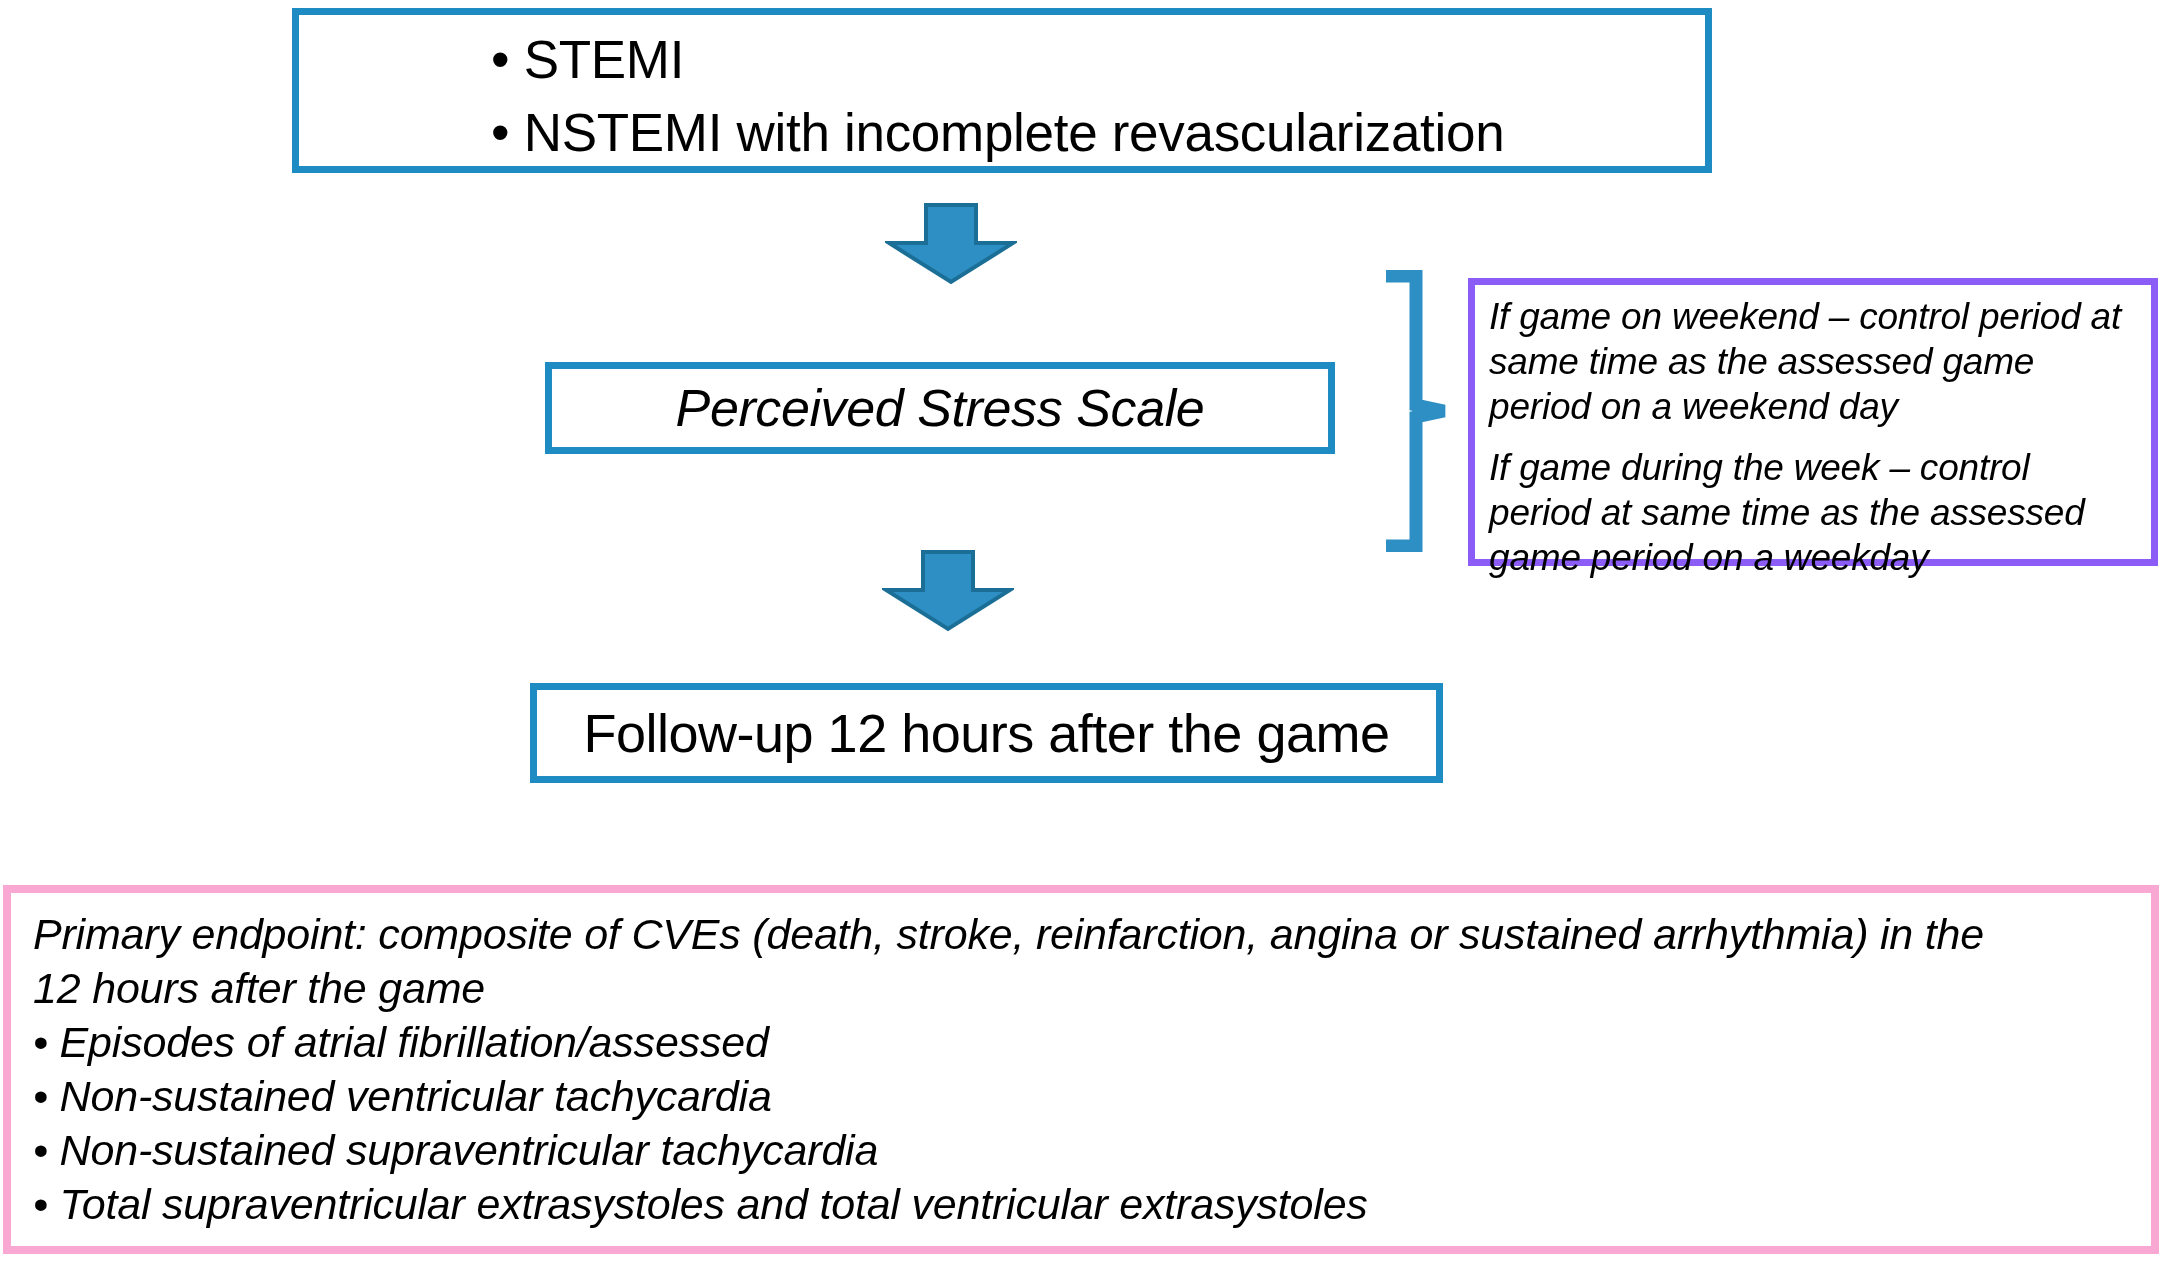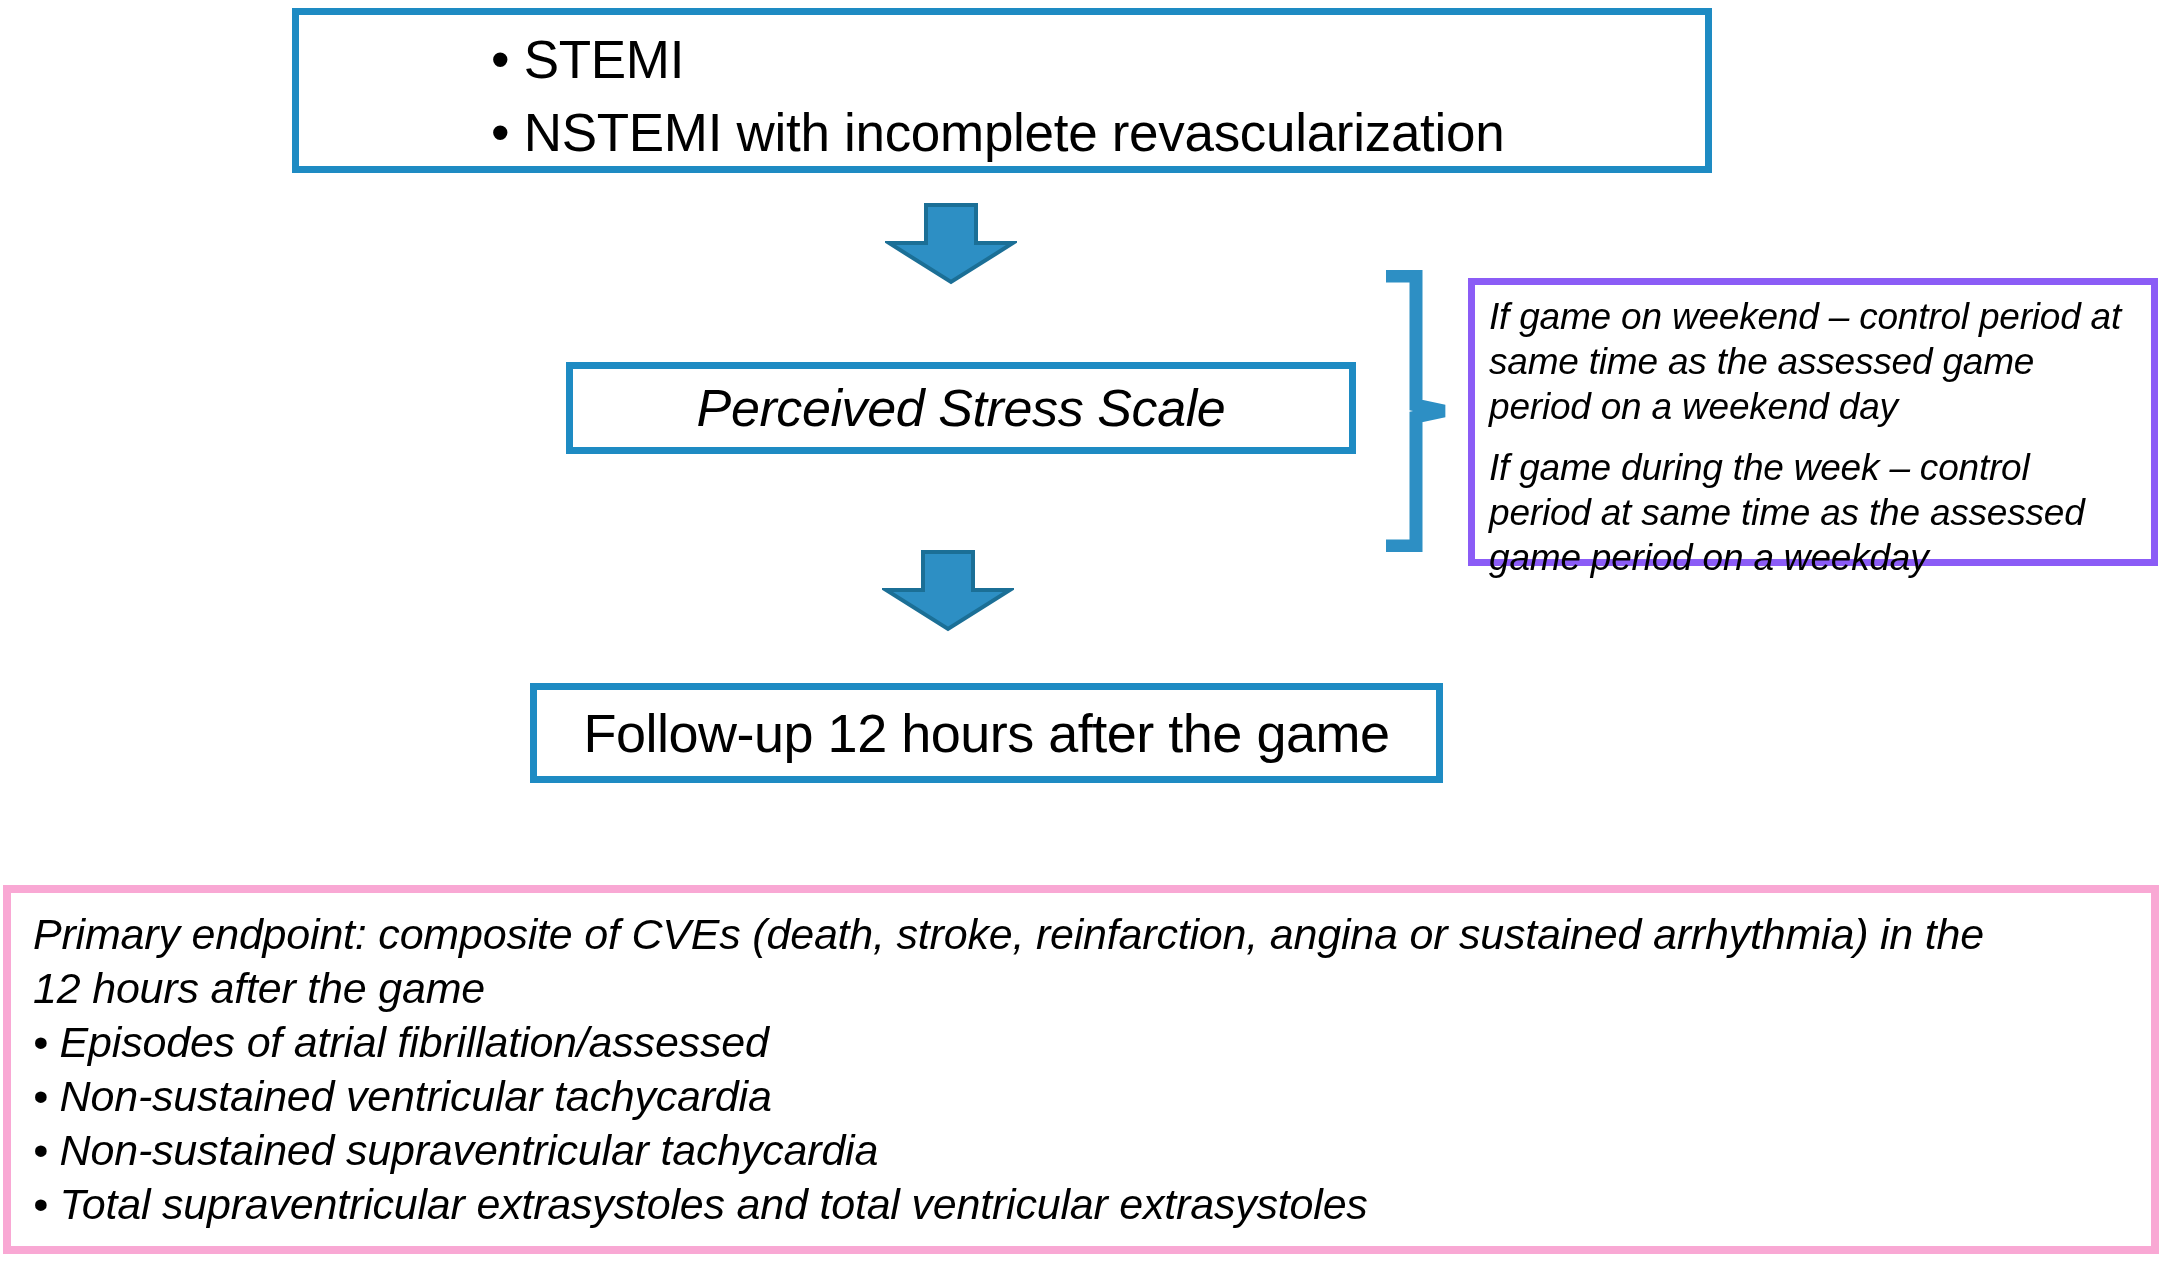--- a/index.html
+++ b/index.html
@@ -45,21 +45,21 @@
   }
   .criteria-line {
     font-size: 53px;
     line-height: 73px;
     letter-spacing: -0.3px;
     white-space: nowrap;
   }
 
   
   #box-pss {
-    left: 566px;
+    left: 545px;
     top: 362px;
     width: 790px;
     height: 92px;
   }
   #box-pss .boxtext {
     font-size: 52px;
     font-style: italic;
     letter-spacing: -0.4px;
     white-space: nowrap;
   }

